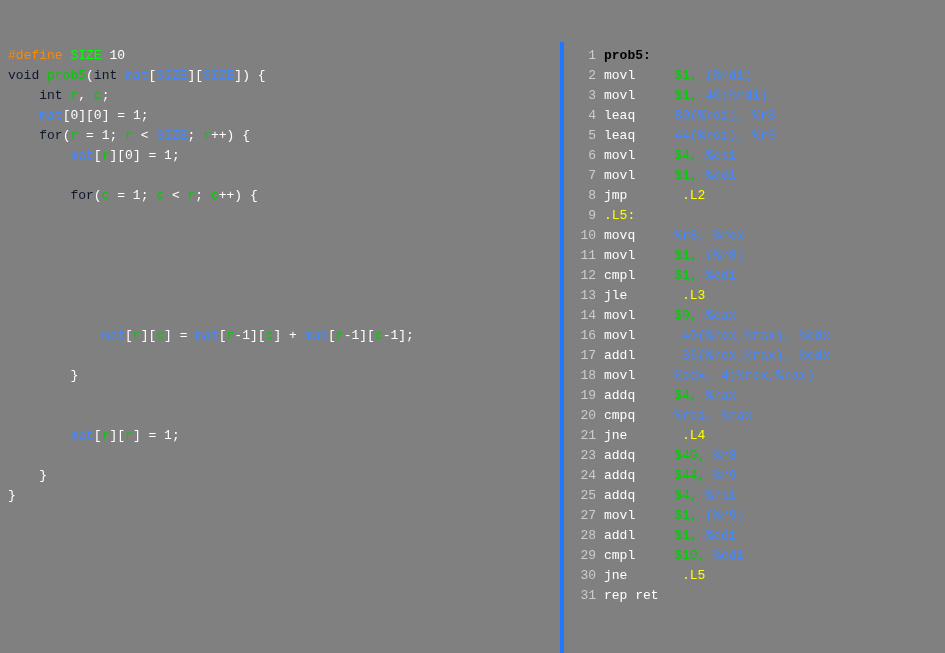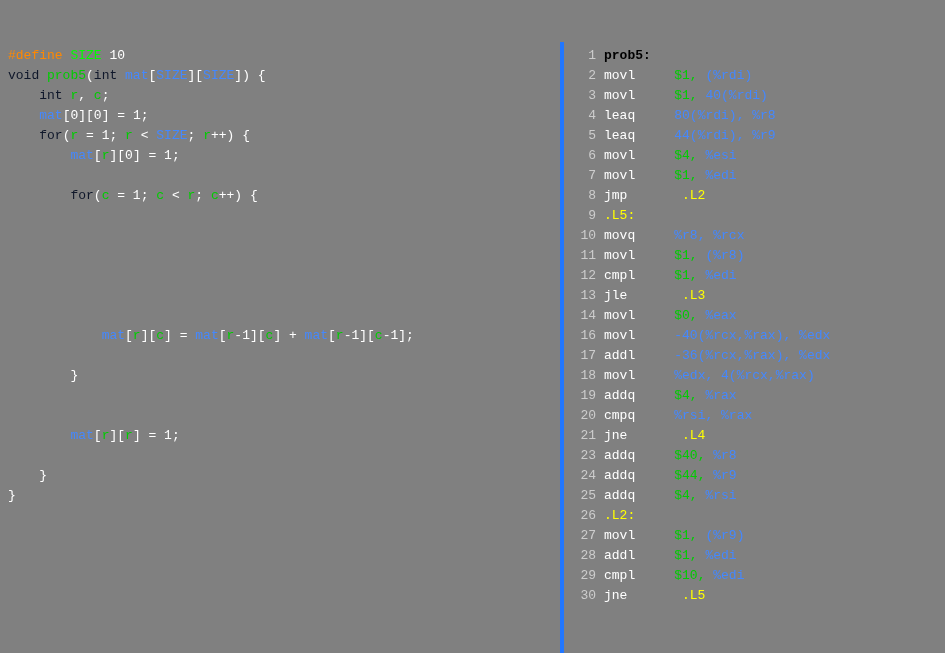--- a/index.html
+++ b/index.html
@@ -337,24 +337,20 @@
 
     <div class="code-line">
       <span class="line-num">25</span>
       <span class="rp-instr">addq</span>
       <span class="c-white">&nbsp;&nbsp;&nbsp;&nbsp;&nbsp;</span>
       <span class="rp-imm">$4,</span>
       <span class="c-white"> </span>
       <span class="rp-reg">%rsi</span>
     </div>
 
-    <div class="code-line">
-      <span class="line-num">26</span>
-      <span class="rp-label">.L2:</span>
-    </div>
 
     <div class="code-line">
       <span class="line-num">27</span>
       <span class="rp-instr">movl</span>
       <span class="c-white">&nbsp;&nbsp;&nbsp;&nbsp;&nbsp;</span>
       <span class="rp-imm">$1,</span>
       <span class="c-white"> </span>
       <span class="rp-reg">(%r9)</span>
     </div>
 
@@ -376,14 +372,18 @@
       <span class="rp-reg">%edi</span>
     </div>
 
     <div class="code-line">
       <span class="line-num">30</span>
       <span class="rp-instr">jne</span>
       <span class="c-white">&nbsp;&nbsp;&nbsp;&nbsp;&nbsp;&nbsp;&nbsp;</span>
       <span class="rp-label">.L5</span>
     </div>
 
+    <div class="code-line">
+      <span class="line-num">31</span>
+      <span class="rp-instr">rep ret</span>
+    </div>
   </div>
 </div>
 
 </body></html>

